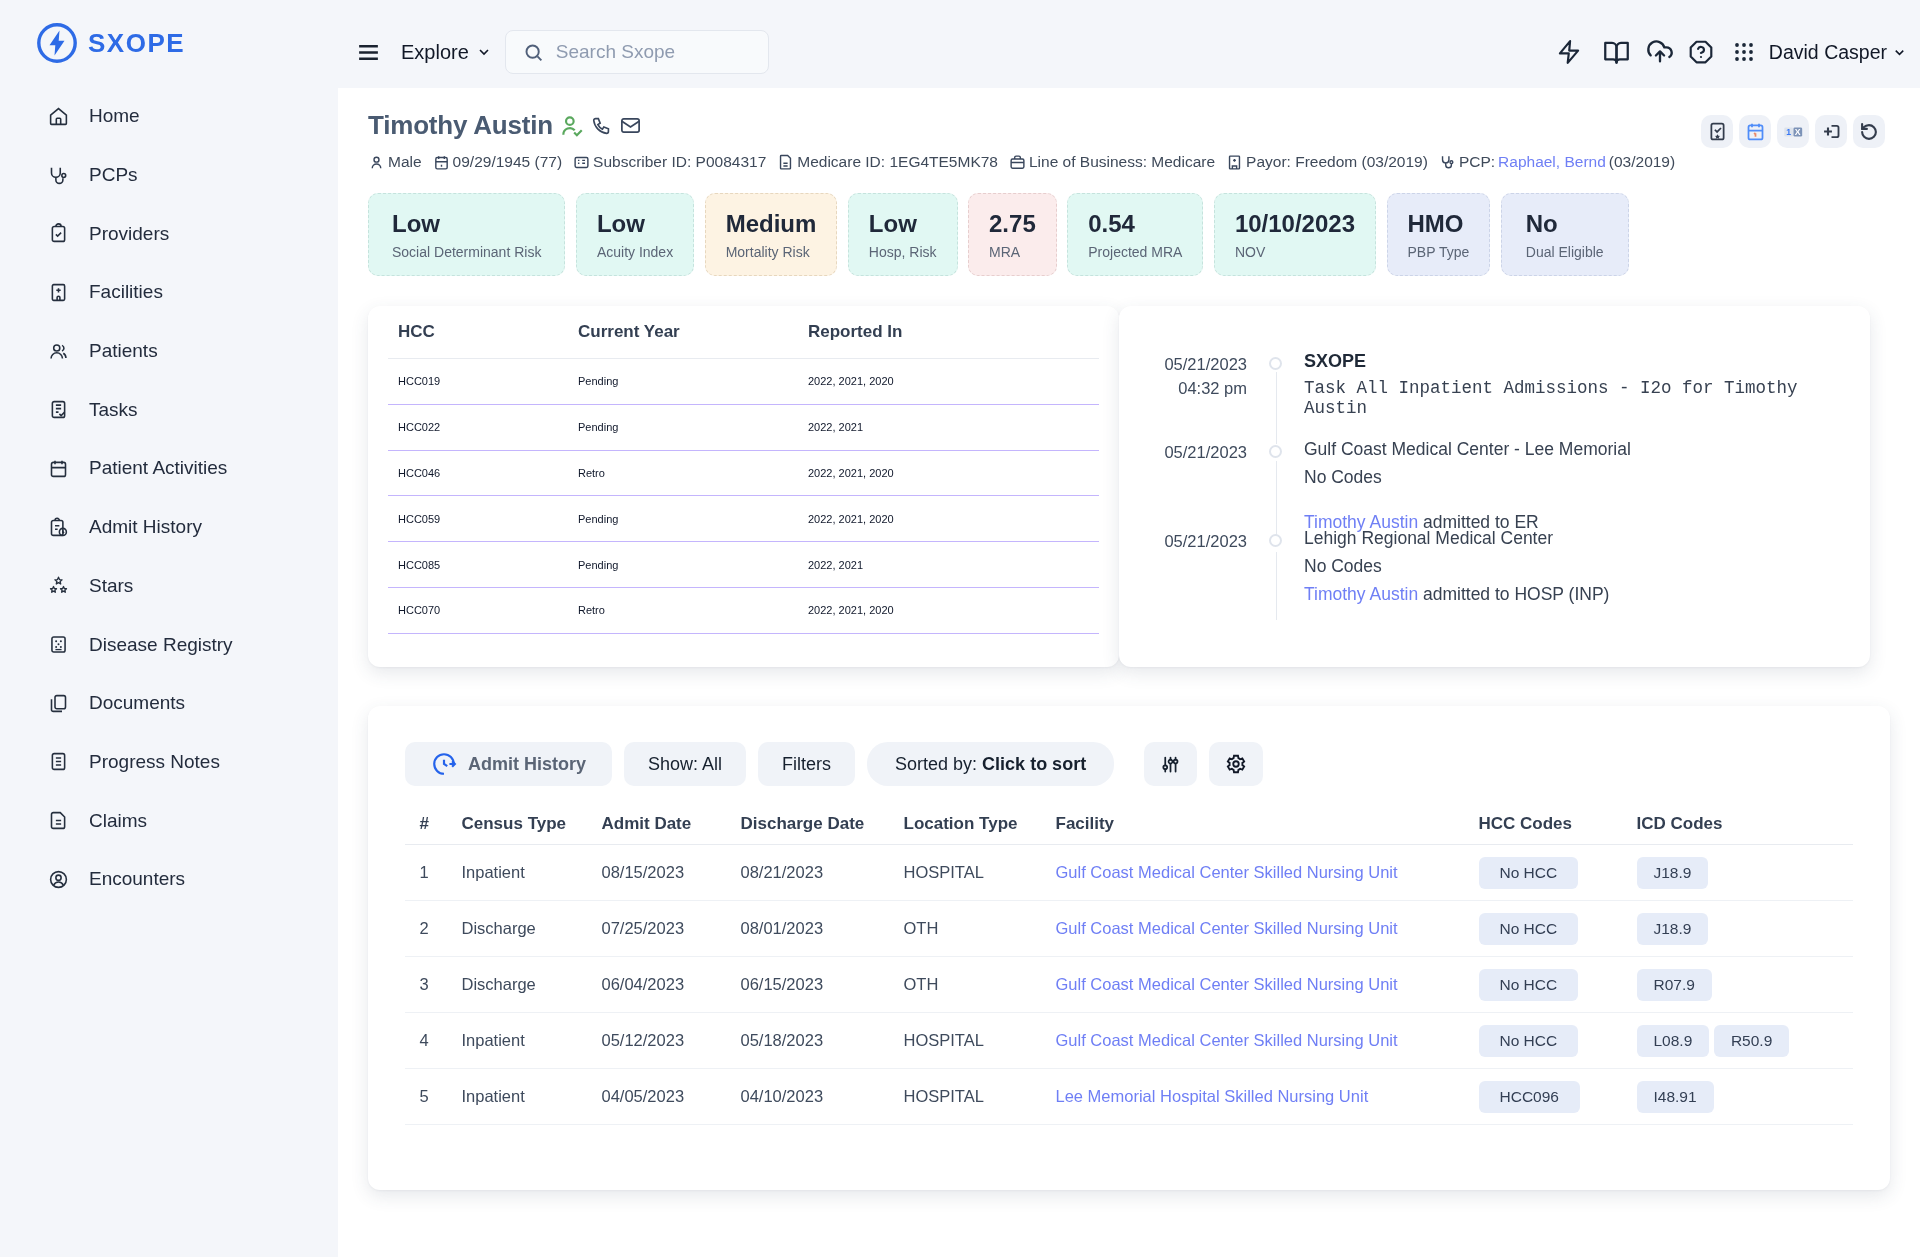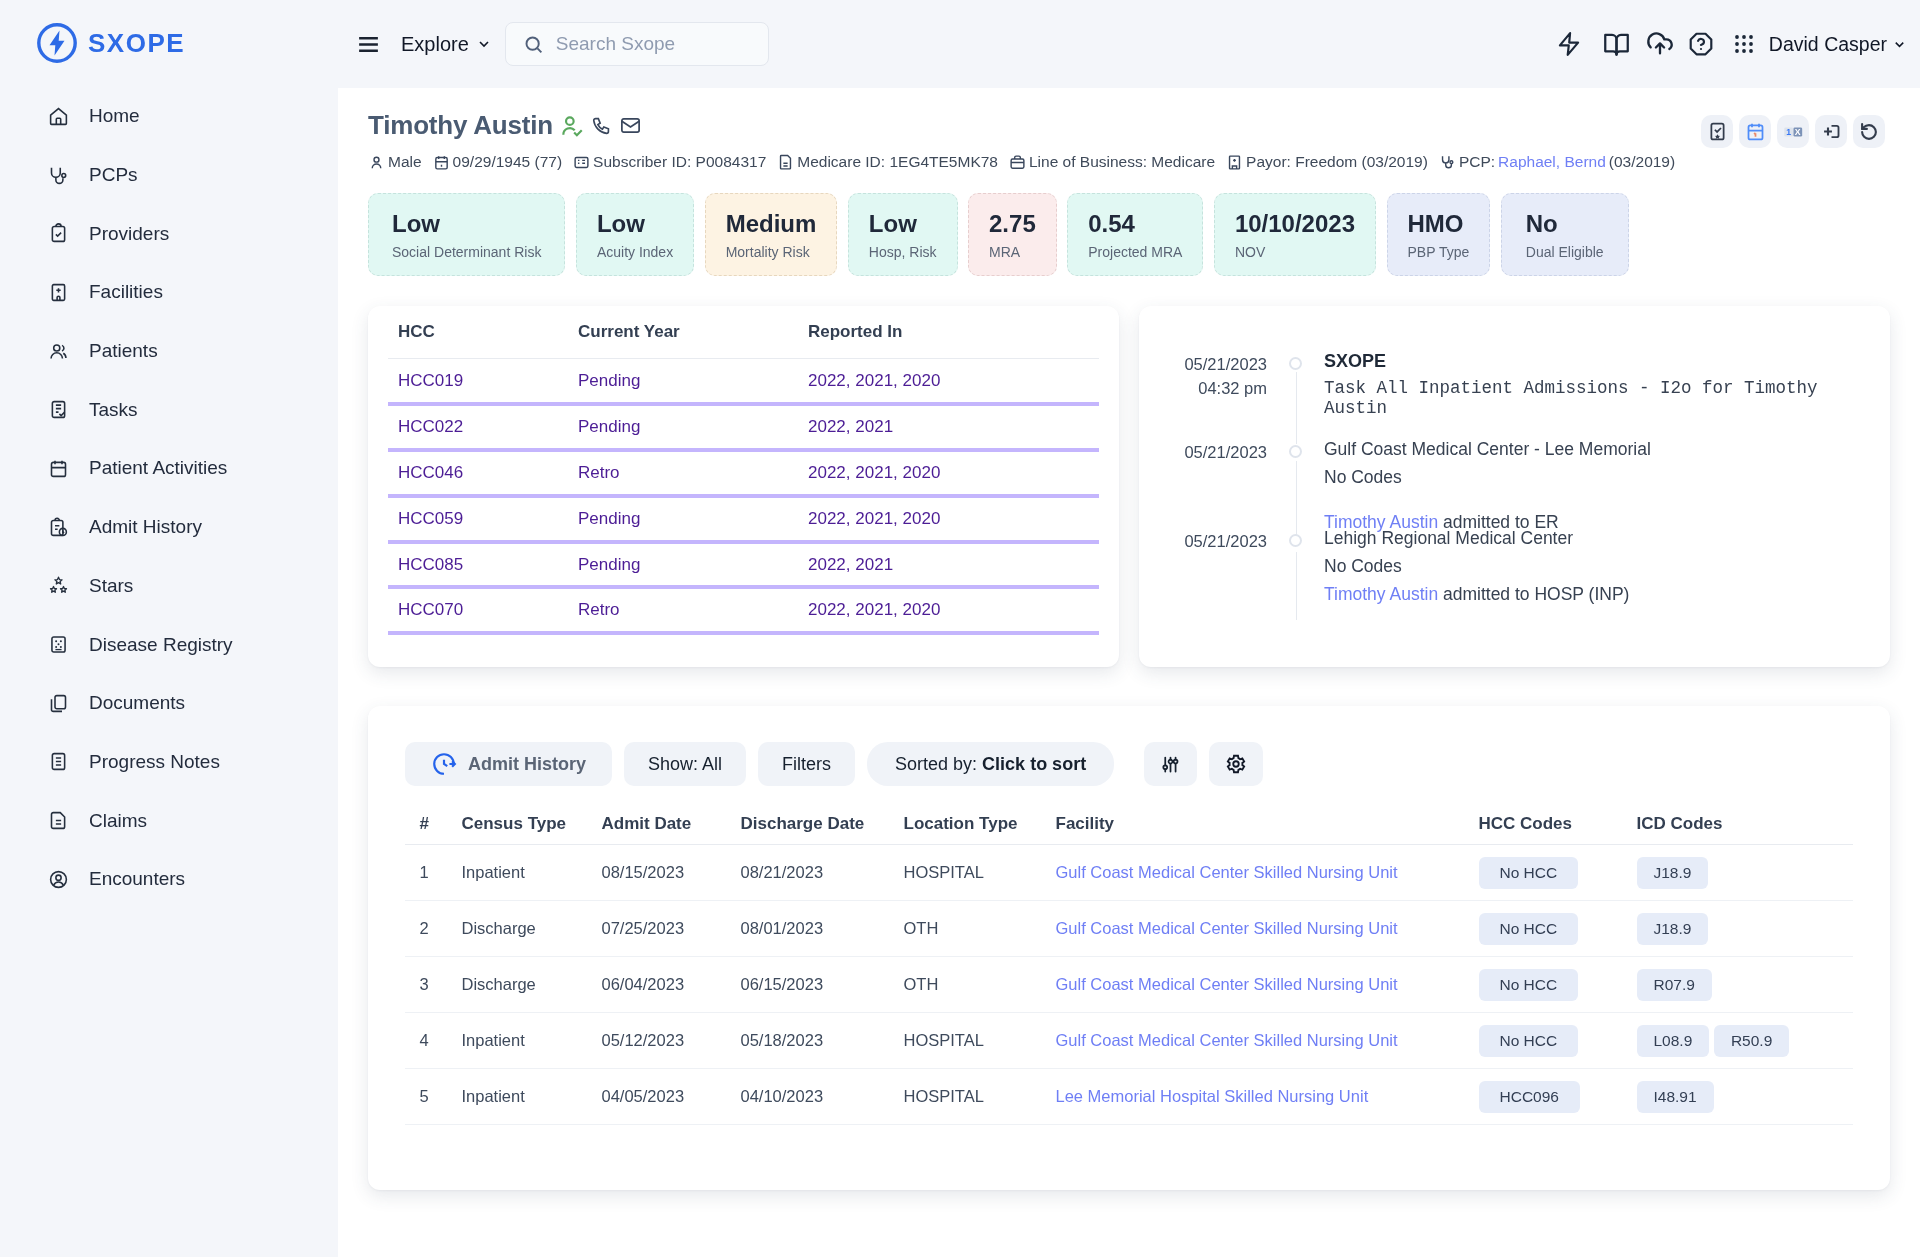--- a/index.html
+++ b/index.html
@@ -4,40 +4,40 @@
 <style>
 * { margin:0; padding:0; box-sizing:border-box; }
 html,body { width:1920px; height:1257px; font-family:"Liberation Sans", sans-serif; background:#f4f6fa; overflow:hidden; }
 .sidebar { position:absolute; left:0; top:0; width:338px; height:1257px; background:#f4f6fa; }
 .logo { display:flex; align-items:center; gap:10px; padding:22px 0 0 36px; }
 .logo-text { font-size:26px; font-weight:bold; color:#2e6be6; letter-spacing:1.5px; }
 .nav { margin-top:23px; }
 .nav-item { display:flex; align-items:center; gap:20px; padding:0 0 0 48px; height:58.7px; color:#232c3d; font-size:19px; }
 .nav-item svg { width:21px; height:21px; flex:none; }
 .main { position:absolute; left:338px; top:88px; width:1582px; height:1169px; background:#ffffff; }
-.topbar { position:absolute; left:338px; top:0; width:1582px; height:88px; display:flex; align-items:center; }
+.topbar { position:absolute; left:338px; top:8px; width:1582px; height:88px; display:flex; align-items:center; }
 .pagewrap { position:absolute; left:368px; top:88px; width:1522px; }
 .ptitle { display:flex; align-items:center; gap:6px; margin-top:22px; }
 .ptitle h1 { font-size:26px; font-weight:bold; color:#4a5b72; letter-spacing:-0.2px; }
 .pinfo { display:flex; align-items:center; gap:11px; margin-top:12px; color:#3f4a5a; font-size:15.5px; white-space:nowrap; }
 .pinfo .it { display:flex; align-items:center; gap:3px; }
 .chips { display:flex; gap:10.5px; margin-top:22px; }
 .chip { border-radius:10px; padding:16px 20px 15px 20px; border:1px dashed #c9d4d2; }
 .chip .v { font-size:24px; font-weight:bold; color:#20293a; }
 .chip .l { font-size:14px; color:#5b6576; margin-top:6px; }
 .chip.mint { background:#e1f8f3; border-color:#c5e3dd; }
 .chip.cream { background:#fdf3e3; border-color:#e7d7be; }
 .chip.pink { background:#fbecec; border-color:#e7cece; }
 .chip.lav { background:#e7ecf9; border-color:#ccd4e8; }
-.cards { display:flex; gap:20px; margin-top:30px; }
+.cards { display:flex; margin-top:30px; }
 .card { background:#fff; border-radius:12px; box-shadow:0 1px 2px rgba(50,65,90,0.05), 0 6px 18px rgba(50,65,90,0.12); }
 .hcc-card { width:751px; height:361px; padding:0 20px; }
 table.hcc { width:100%; border-collapse:collapse; }
 table.hcc th { text-align:left; font-size:17px; color:#333f52; padding:16px 0 16px 10px; border-bottom:1px solid #e8ebf0; }
-table.hcc td { font-size:17px; color:#4c1d95; padding:0 0 0 10px; height:45.8px; border-bottom:4px solid #c4b5fd; }
+table.hcc td { font-size:11px; color:#0f172a; padding:0 0 0 10px; height:45.8px; border-bottom:1px solid #c4b5fd; }
 .tl-card { width:751px; height:361px; padding:45px 0; position:relative; }
 .btm-card { margin-top:39px; width:1522px; height:484px; padding:36px 37px; margin-bottom:40px; }
 .toolbar { display:flex; gap:12px; }
 .tbtn { background:#f0f3f8; border-radius:10px; height:44px; display:flex; align-items:center; padding:16px 24px; font-size:18px; color:#16202e; }
 .atable { width:100%; border-collapse:collapse; margin-top:18px; }
 .atable th { text-align:left; font-size:17px; color:#333f52; padding:10px 0 10px 14.5px; border-bottom:1px solid #e8ebf0; }
 .atable td { font-size:16.5px; color:#3e4a5c; height:56px; padding-left:14.5px; border-bottom:1px solid #eef1f5; }
 .pill { display:inline-block; background:#e6ecf8; border-radius:6px; padding:7px 17px; font-size:15.5px; color:#333f54; }
 .pill.w { padding:7px 21px; }
 a.lk { color:#6f7ff5; text-decoration:none; }

